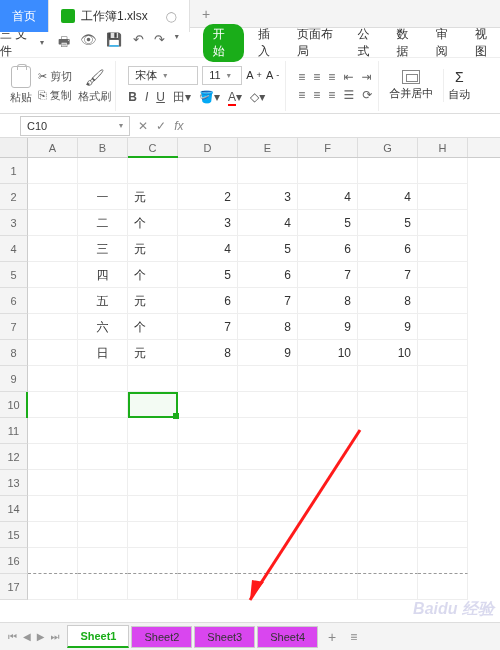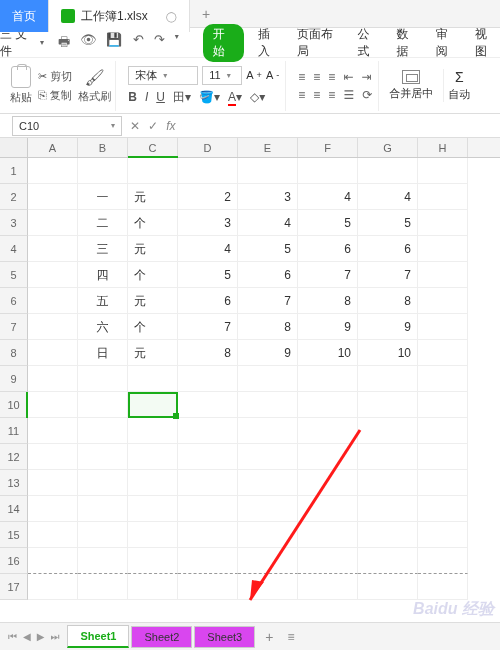--- a/index.html
+++ b/index.html
@@ -40,21 +40,21 @@
 .aa { display: flex; gap: 3px; align-items: center; font-size: 11px; }
 .font-row2 { display: flex; gap: 8px; align-items: center; font-size: 12px; color: #555; }
 .align-group { display: flex; flex-direction: column; gap: 4px; padding: 0 6px; border-right: 1px solid #eee; height: 50px; justify-content: center; }
 .align-row { display: flex; gap: 8px; color: #666; font-size: 12px; }
 .merge-group { display: flex; flex-direction: column; align-items: center; gap: 2px; font-size: 11px; padding: 0 4px; }
 .merge-icon { width: 18px; height: 14px; border: 1px solid #888; position: relative; }
 .merge-icon::after { content: ""; position: absolute; left: 3px; top: 3px; width: 10px; height: 6px; border: 1px solid #888; }
 
 
 .fbar { height: 24px; display: flex; align-items: center; border-bottom: 1px solid #ddd; }
-.namebox { width: 110px; height: 20px; border: 1px solid #ccc; margin-left: 12px; display: flex; align-items: center; padding: 0 6px; font-size: 11px; justify-content: space-between; }
+.namebox { width: 110px; height: 20px; border: 1px solid #ccc; margin-left: 20px; display: flex; align-items: center; padding: 0 6px; font-size: 11px; justify-content: space-between; }
 .namebox .dd { font-size: 8px; color: #888; }
 .fx-btns { display: flex; gap: 8px; margin: 0 8px; color: #888; font-size: 12px; align-items: center; }
 .fx { font-style: italic; }
 .formula-input { flex: 1; height: 20px; border: none; }
 
 
 .grid { position: relative; }
 .colhdr { display: flex; height: 20px; background: #f4f4f4; border-bottom: 1px solid #ccc; }
 .corner { width: 28px; border-right: 1px solid #ccc; background: #f0f0f0; }
 .ch { flex: 0 0 60px; border-right: 1px solid #ddd; text-align: center; font-size: 11px; color: #666; line-height: 20px; }
@@ -439,17 +439,18 @@
 <div class="footer">
   <div class="nav-btns">
     <span>⏮</span>
     <span>◀</span>
     <span>▶</span>
     <span>⏭</span>
   </div>
   <div class="sheettab active">Sheet1</div>
   <div class="sheettab">Sheet2</div>
   <div class="sheettab">Sheet3</div>
+  <div class="sheettab">Sheet4</div>
   <div class="sheet-add">+</div>
   <div class="sheet-menu">≡</div>
 </div>
 
 <div class="watermark">Baidu 经验</div>
 
 </body></html>

